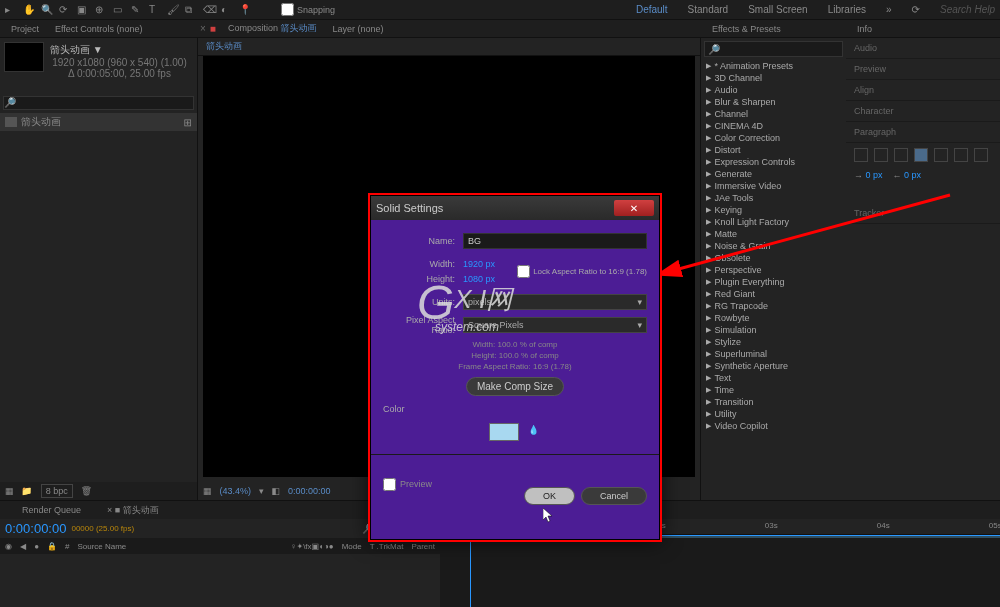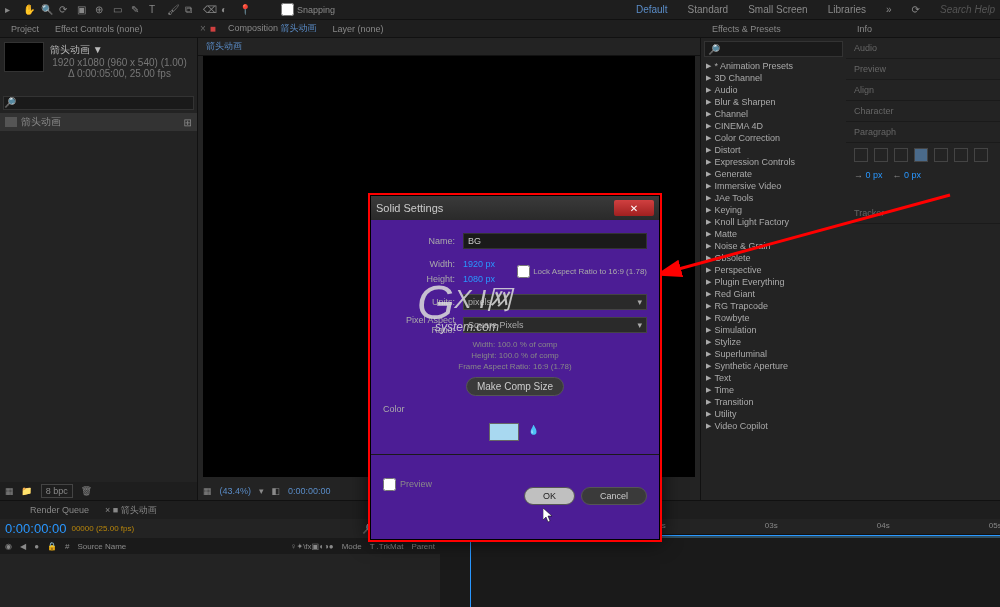--- a/index.html
+++ b/index.html
@@ -42,21 +42,21 @@
 .effect-cat { padding: 1px 5px; font-size: 9px; color: #aaa; display: flex; align-items: center; gap: 3px; cursor: pointer; }
 .effect-cat::before { content: "▶"; font-size: 7px; }
 
 .right-panel { width: 154px; background: #232323; }
 .side-section { padding: 5px 8px; font-size: 9px; color: #666; border-bottom: 1px solid #1a1a1a; }
 .paragraph-icons { display: flex; gap: 6px; padding: 5px 8px; }
 .para-icon { width: 14px; height: 14px; border: 1px solid #444; }
 .para-row { display: flex; gap: 10px; padding: 3px 8px; font-size: 9px; }
 
 .timeline { height: 107px; background: #1e1e1e; border-top: 1px solid #111; display: flex; flex-direction: column; }
-.timeline-tabs { height: 18px; display: flex; align-items: center; padding: 0 22px; font-size: 9px; gap: 0; }
+.timeline-tabs { height: 18px; display: flex; align-items: center; padding: 0 14px; font-size: 9px; gap: 10px; }
 .timeline-layout { display: flex; flex: 1; }
 .timeline-left { width: 440px; background: #232323; }
 .timecode-row { display: flex; align-items: center; padding: 2px 5px; gap: 5px; }
 .main-timecode { color: #2997ff; font-size: 13px; }
 .sub-timecode { color: #b8860b; font-size: 8px; }
 .layer-headers { height: 16px; background: #1a1a1a; display: flex; align-items: center; padding: 0 5px; font-size: 8px; gap: 8px; }
 .timeline-right { flex: 1; background: #1a1a1a; position: relative; }
 .time-ruler { height: 16px; background: #232323; border-bottom: 1px solid #111; display: flex; position: relative; }
 .time-mark { position: absolute; font-size: 8px; color: #888; top: 2px; }
 .playhead { position: absolute; top: 0; bottom: 0; width: 1px; background: #2997ff; left: 30px; }

